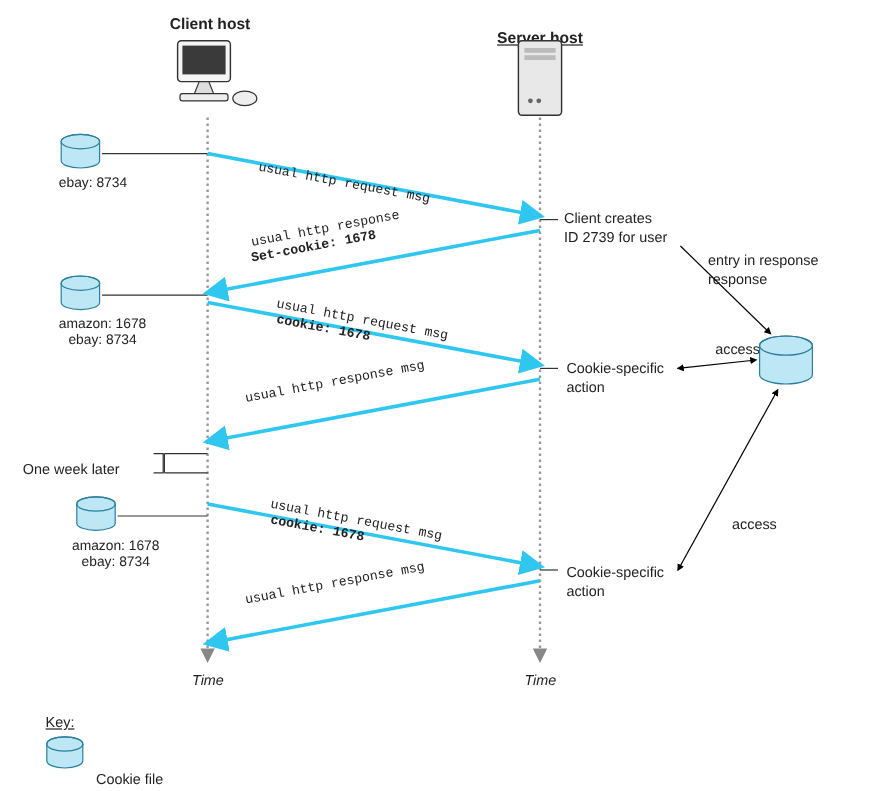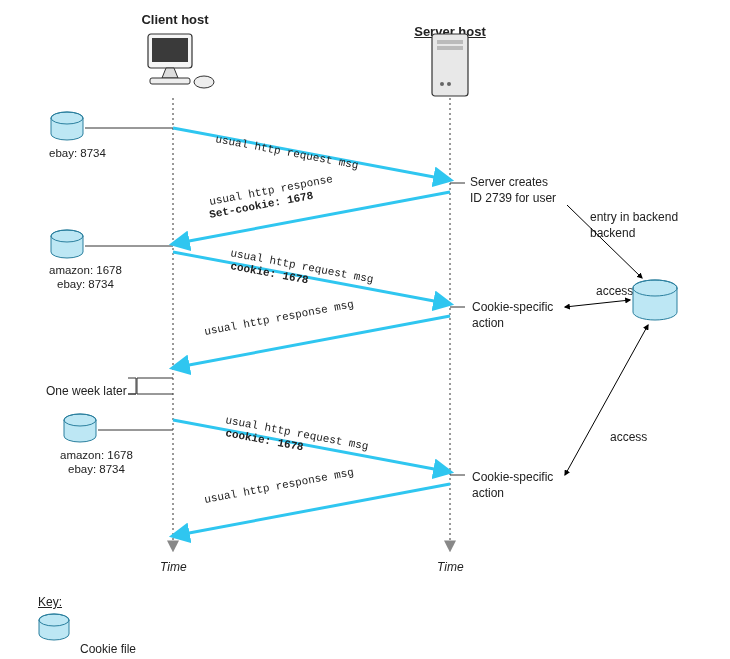--- a/index.html
+++ b/index.html
@@ -56,34 +56,34 @@
 
 <div class="cookie-label" style="left:49px; top:146px;">ebay: 8734</div>
 <div class="cookie-label" style="left:49px; top:263px;">
   <span>amazon: 1678</span><br><span>ebay: 8734</span>
 </div>
 <div class="cookie-label" style="left:60px; top:448px;">
   <span>amazon: 1678</span><br><span>ebay: 8734</span>
 </div>
 
 <div class="annot" style="left:470px; top:175px;">
-  <span>Server creates</span><br><span>ID 2739 for user</span>
+  <span>Client creates</span><br><span>ID 2739 for user</span>
 </div>
 <div class="annot" style="left:590px; top:210px;">
-  <span>entry in backend</span><br><span>backend</span>
+  <span>entry in response</span><br><span>response</span>
 </div>
 <div class="annot" style="left:472px; top:300px;">
   <span>Cookie-specific</span><br><span>action</span>
 </div>
 <div class="annot" style="left:472px; top:470px;">
   <span>Cookie-specific</span><br><span>action</span>
 </div>
 <div class="annot" style="left:596px; top:284px;">access</div>
 <div class="annot" style="left:610px; top:430px;">access</div>
-<div class="annot" style="left:46px; top:384px;text-align:right;">One week later</div>
+<div class="annot" style="left:19px; top:384px;text-align:right;">One week later</div>
 
 <div class="time-label" style="left:160px; top:560px;">Time</div>
 <div class="time-label" style="left:437px; top:560px;">Time</div>
 
 <div class="key-label" style="left:38px; top:595px;text-decoration:underline;">Key:</div>
 <div class="key-label" style="left:80px; top:600px;margin-top:42px;">Cookie file</div>
 
 <svg width="730" height="659">
   <defs>
     <marker id="arr-cyan" viewBox="0 0 10 10" refX="8" refY="5" markerWidth="7" markerHeight="7" orient="auto">

